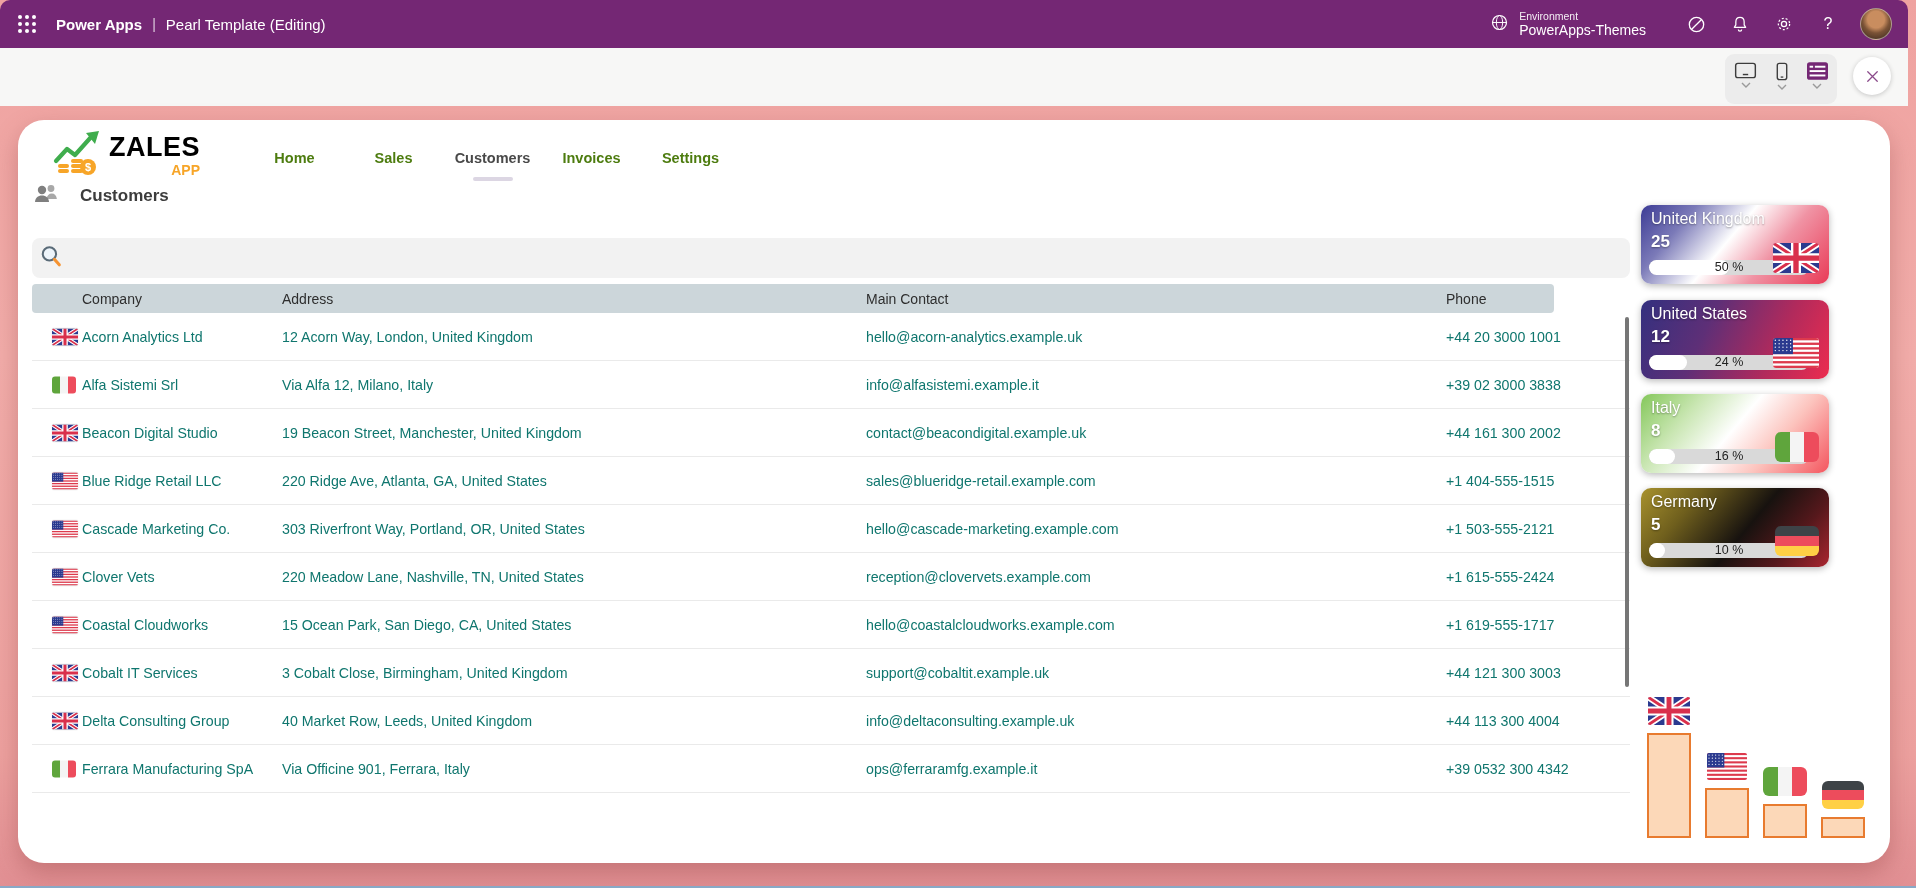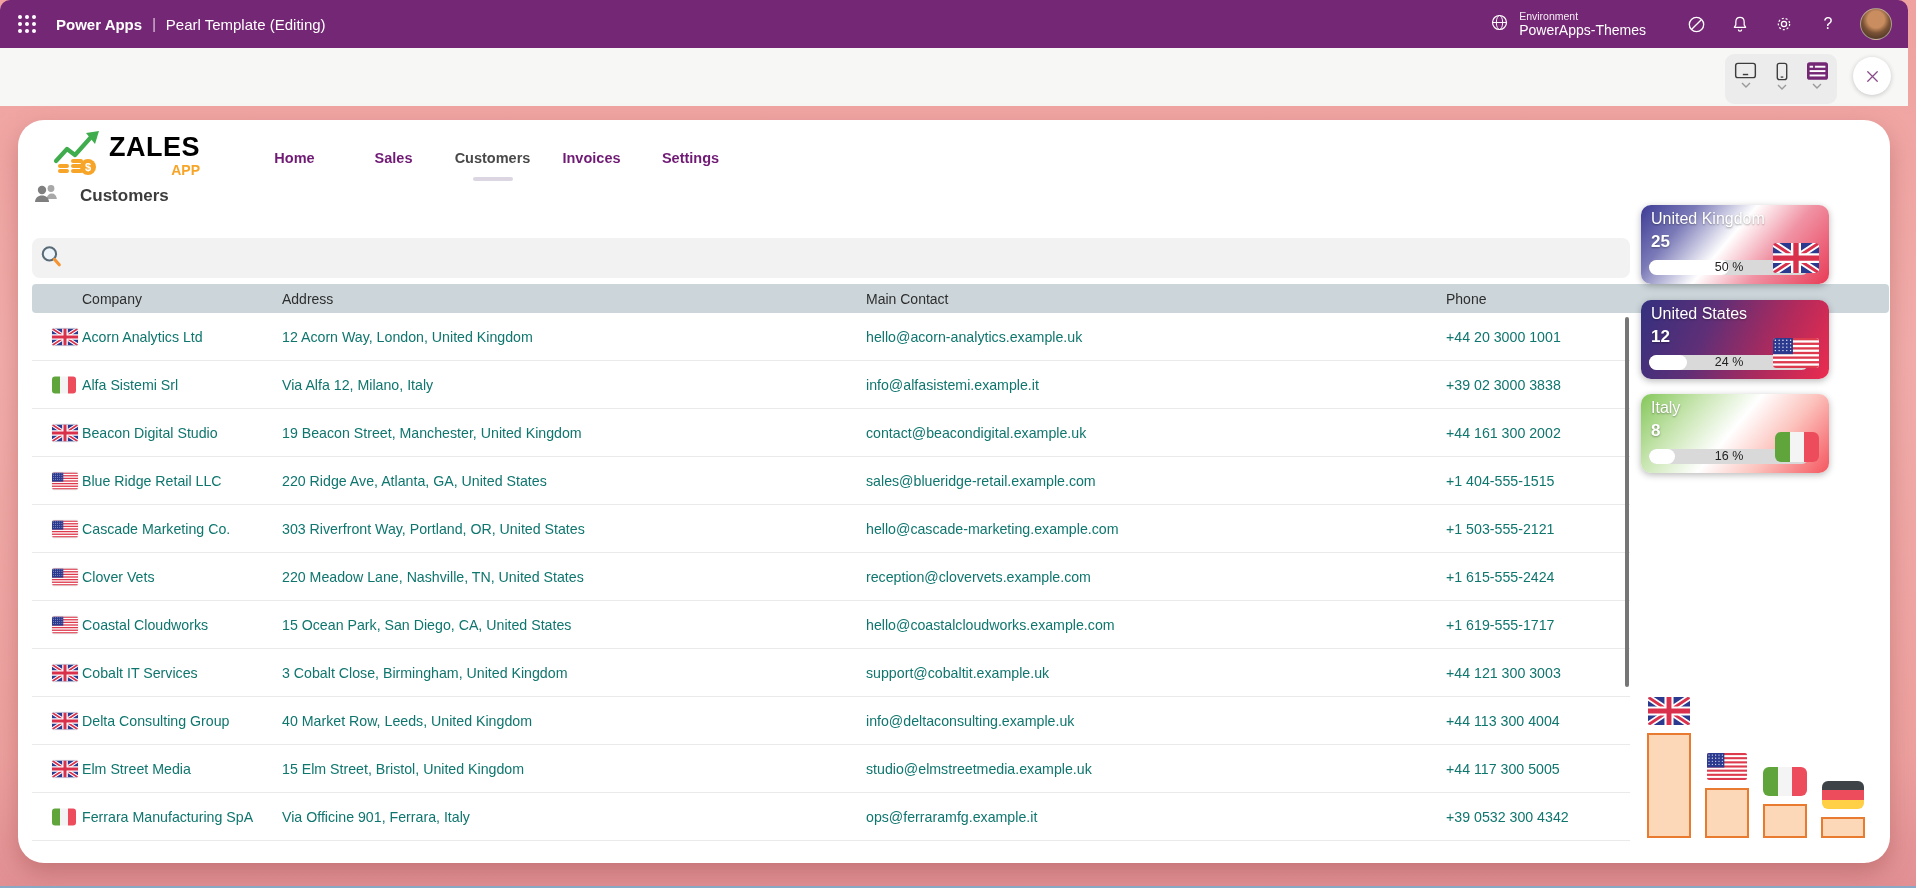--- a/index.html
+++ b/index.html
@@ -44,34 +44,34 @@
   .app-card{position:absolute;left:18px;top:120px;width:1872px;height:743px;background:#fff;
     border-radius:26px;overflow:hidden;box-shadow:0 10px 24px rgba(140,60,60,.35)}
 
   .logo{position:absolute;left:34px;top:7px;display:flex;align-items:center;gap:5px}
   .logo-text{display:flex;flex-direction:column;align-items:flex-end}
   .logo-name{font-size:27px;font-weight:800;color:#000000;letter-spacing:.5px;line-height:1}
   .logo-suffix{font-size:14px;font-weight:800;color:#f7a528;line-height:1;margin-top:2px}
 
   .app-nav{position:absolute;left:227px;top:24px;display:flex}
   .nav-item{width:99px;text-align:center;position:relative;font-size:14.5px;font-weight:700;
-    color:#701a75;cursor:pointer;padding:6px 0}
+    color:#4d7c0f;cursor:pointer;padding:6px 0}
   .nav-item.active{color:#494949}
   .nav-underline{position:absolute;left:50%;transform:translateX(-50%);bottom:-9px;width:40px;height:4px;
     background:#dcd6e3;border-radius:2px;display:block}
 
   .head-icon{position:absolute;left:14px;top:62px}
   .page-title{position:absolute;left:62px;top:66px;font-size:17px;font-weight:600;color:#3c3c3c}
 
   .search-box{position:absolute;left:14px;top:118px;width:1598px;height:40px;background:#f2f2f2;
     border-radius:8px;display:flex;align-items:center;padding-left:6px;box-sizing:border-box}
   .search-box input{border:none;background:transparent;outline:none;font-size:14px;flex:1;height:100%;
     font-family:inherit;color:#333}
 
-  .t-head{position:absolute;left:14px;top:164px;width:1857px;height:29px;background:#ccd6da;border-radius:4px}
+  .t-head{position:absolute;left:14px;top:164px;width:1522px;height:29px;background:#ccd6da;border-radius:4px}
   .t-head span{position:absolute;top:50%;transform:translateY(-50%);font-size:14px;color:#2e2e2e;font-weight:500}
   .col-company{left:50px}.col-address{left:250px}.col-contact{left:834px}.col-phone{left:1414px}
 
   .t-body{position:absolute;left:14px;top:193px;width:1598px}
   .t-row{position:relative;height:47px;border-bottom:1px solid #eaeaea;cursor:pointer}
   .t-row > *{position:absolute;top:50%;transform:translateY(-50%)}
   .t-cell{font-size:14.2px;color:#0f766e;white-space:nowrap}
   .c-flag{left:20px}
   .c-company{left:50px}.c-address{left:250px}.c-contact{left:834px}.c-phone{left:1414px}
 
@@ -419,27 +419,20 @@
             <path d="M30 0V40M0 20H60" stroke="#ffffff" stroke-width="13"></path>
             <path d="M30 0V40M0 20H60" stroke="#d9304c" stroke-width="7"></path>
           </svg></span><span class="t-cell c-company">Cobalt IT Services</span><span class="t-cell c-address">3 Cobalt Close, Birmingham, United Kingdom</span><span class="t-cell c-contact">support@cobaltit.example.uk</span><span class="t-cell c-phone">+44 121 300 3003</span></div>
       <div class="t-row"><span class="flag table-flag flag-uk c-flag"><svg viewBox="0 0 60 40" preserveAspectRatio="none" width="100%" height="100%">
             <rect width="60" height="40" fill="#2b3a8f"></rect>
             <path d="M0 0L60 40M60 0L0 40" stroke="#ffffff" stroke-width="9"></path>
             <path d="M0 0L60 40M60 0L0 40" stroke="#d9304c" stroke-width="4"></path>
             <path d="M30 0V40M0 20H60" stroke="#ffffff" stroke-width="13"></path>
             <path d="M30 0V40M0 20H60" stroke="#d9304c" stroke-width="7"></path>
           </svg></span><span class="t-cell c-company">Delta Consulting Group</span><span class="t-cell c-address">40 Market Row, Leeds, United Kingdom</span><span class="t-cell c-contact">info@deltaconsulting.example.uk</span><span class="t-cell c-phone">+44 113 300 4004</span></div>
-      <div class="t-row"><span class="flag table-flag flag-uk c-flag"><svg viewBox="0 0 60 40" preserveAspectRatio="none" width="100%" height="100%">
-            <rect width="60" height="40" fill="#2b3a8f"></rect>
-            <path d="M0 0L60 40M60 0L0 40" stroke="#ffffff" stroke-width="9"></path>
-            <path d="M0 0L60 40M60 0L0 40" stroke="#d9304c" stroke-width="4"></path>
-            <path d="M30 0V40M0 20H60" stroke="#ffffff" stroke-width="13"></path>
-            <path d="M30 0V40M0 20H60" stroke="#d9304c" stroke-width="7"></path>
-          </svg></span><span class="t-cell c-company">Elm Street Media</span><span class="t-cell c-address">15 Elm Street, Bristol, United Kingdom</span><span class="t-cell c-contact">studio@elmstreetmedia.example.uk</span><span class="t-cell c-phone">+44 117 300 5005</span></div>
       <div class="t-row"><span class="flag table-flag flag-it c-flag"></span><span class="t-cell c-company">Ferrara Manufacturing SpA</span><span class="t-cell c-address">Via Officine 901, Ferrara, Italy</span><span class="t-cell c-contact">ops@ferraramfg.example.it</span><span class="t-cell c-phone">+39 0532 300 4342</span></div>
     </div>
   <div class="gallery-scrollbar"></div>
 
   <div class="chart">
       <div class="chart-bar" style="left: 6px; width: 44px; top: 53px; height: 105px; background: rgb(252, 216, 184); border-color: rgb(232, 123, 47);"></div>
       <span class="flag flag-uk chart-flag" style="width: 42px; height: 28px; left: 7px; top: 17px; border-radius: 2px;">
         <svg viewBox="0 0 60 40" preserveAspectRatio="none" width="100%" height="100%">
           <rect width="60" height="40" fill="#2b3a8f"></rect>
           <path d="M0 0L60 40M60 0L0 40" stroke="#ffffff" stroke-width="9"></path>
@@ -555,13 +548,22 @@
     </div>
     <div class="country-card" style="top: 274px; background: linear-gradient(130deg, rgb(132, 199, 90) 0%, rgb(201, 230, 178) 25%, rgb(255, 255, 255) 48%, rgb(252, 195, 189) 70%, rgb(244, 85, 94) 100%);">
       <span class="cc-title">Italy</span>
       <span class="cc-count">8</span>
       <span class="cc-track">
         <span class="cc-fill" style="display: block; width: 16%;"></span>
         <span class="cc-pct">16 %</span>
       </span>
       <span class="flag card-flag flag-it cc-flag"></span>
     </div>
+    <div class="country-card" style="top: 368px; background: linear-gradient(130deg, rgb(168, 146, 46) 0%, rgb(111, 95, 29) 25%, rgb(23, 18, 15) 55%, rgb(86, 24, 28) 78%, rgb(170, 38, 48) 100%);">
+      <span class="cc-title">Germany</span>
+      <span class="cc-count">5</span>
+      <span class="cc-track">
+        <span class="cc-fill" style="display: block; width: 10%;"></span>
+        <span class="cc-pct">10 %</span>
+      </span>
+      <span class="flag card-flag flag-de cc-flag"></span>
+    </div>
   </div>
 
 </body></html>

